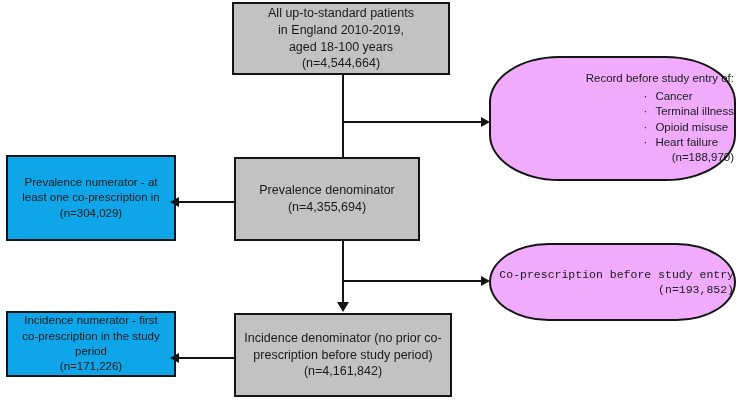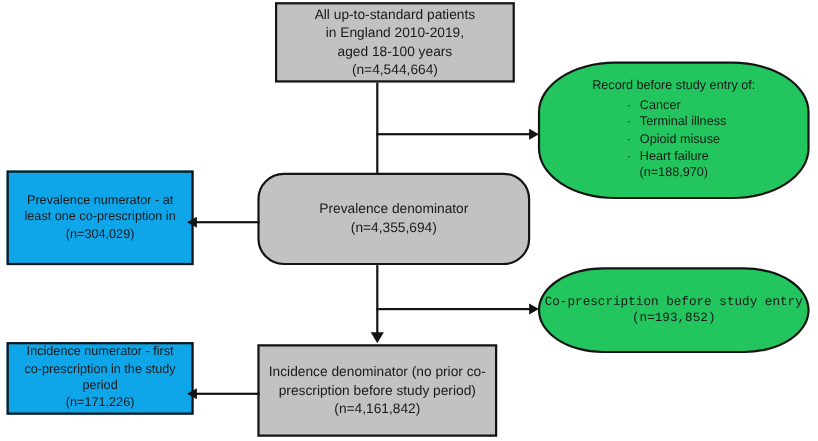--- a/index.html
+++ b/index.html
@@ -37,45 +37,45 @@
     background: #c2c2c2;
   }
   .box-light {
     background: #0ea5e9;
   }
   .pill {
     background: #ffffff;
     border-radius: 999px;
   }
   .rounded-wide {
-    background: #22c55e;
+    background: #f0abfc;
     border-radius: 70px / 46px;
+    align-items: flex-end;
   }
 
   
   #node-all-patients {
-    left: 250px; top: 2px; width: 218px; height: 73px;
+    left: 232px; top: 2px; width: 218px; height: 73px;
     font-size: 12.5px;
   }
   #node-excluded-patients {
     left: 490px; top: 3px; width: 250px; height: 43px;
     font-size: 15px;
   }
   #node-record-before-entry {
     left: 489px; top: 56px; width: 247px; height: 125px;
     font-size: 11.5px;
   }
   #node-prev-numerator {
     left: 6px; top: 155px; width: 170px; height: 86px;
     font-size: 11.5px;
   }
   #node-prev-denominator {
-    left: 234px; top: 157px; width: 248px; height: 84px;
+    left: 234px; top: 157px; width: 186px; height: 84px;
     font-size: 12.5px;
-    border-radius: 24px;
   }
   #node-coprescription-before {
     left: 489px; top: 243px; width: 247px; height: 78px;
     font-size: 11.5px;
     font-family: Liberation Mono, monospace;
   }
   #node-inc-numerator {
     left: 6px; top: 311px; width: 170px; height: 66px;
     font-size: 11.5px;
   }

